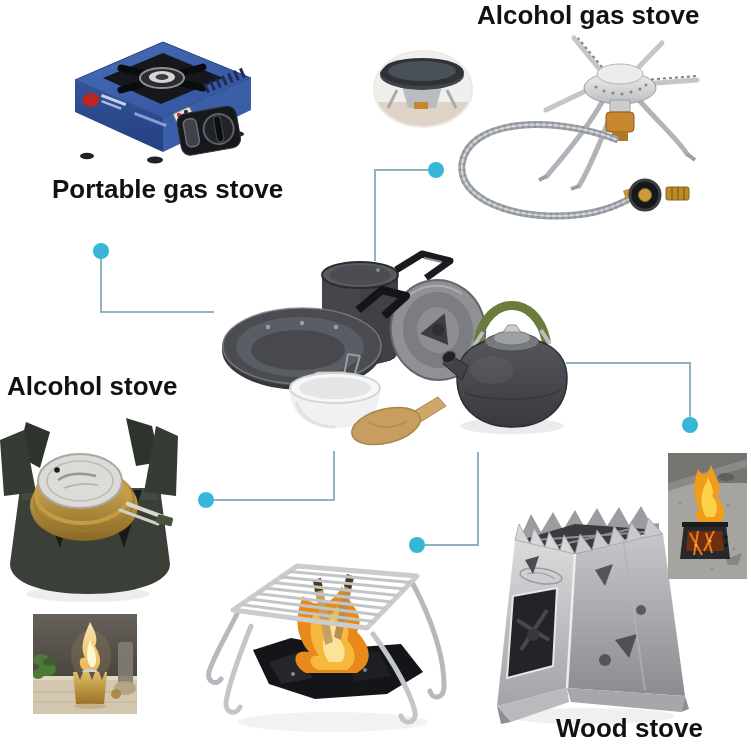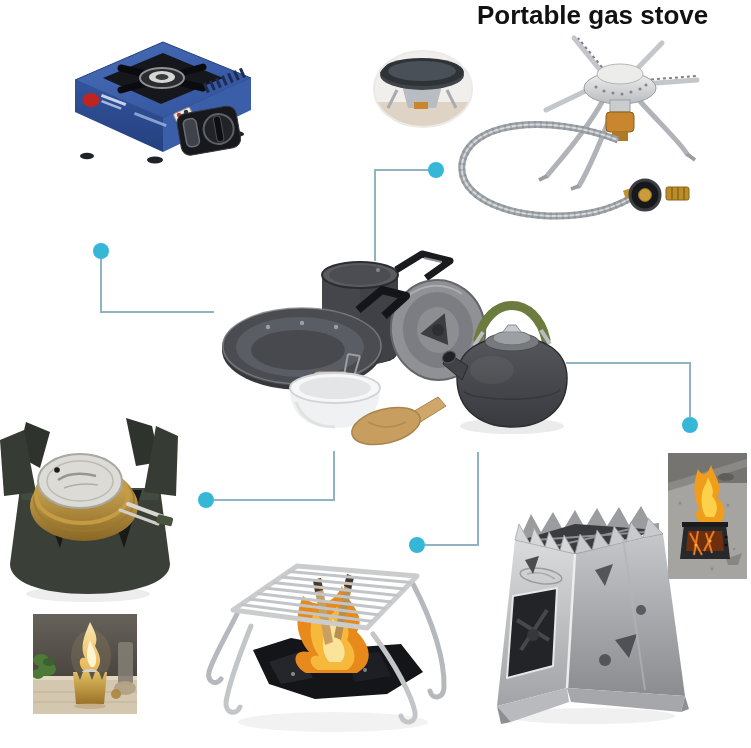--- a/index.html
+++ b/index.html
@@ -394,15 +394,18 @@
     <g stroke="#e87b1e" stroke-width="2">
       <path d="M22,80 L34,102 M30,78 L26,102 M38,80 L44,100 M46,78 L36,98"></path>
     </g>
     <circle cx="28" cy="92" r="1.5" fill="#fcb03c"></circle>
       <circle cx="42" cy="88" r="1.5" fill="#fcb03c"></circle>
     <circle cx="58" cy="84" r="1.5" fill="#0e0f10"></circle>
       <circle cx="58" cy="92" r="1.5" fill="#0e0f10"></circle>
     <polygon points="58,106 74,100 70,112 60,112" fill="#000000" opacity="0.18"></polygon>
   </svg>
 
-  <div class="label" style="left:477px;top:0px">Portable gas stove</div>
+  <div class="label" style="left:52px;top:174px">Portable gas stove</div>
+  <div class="label" style="left:477px;top:0px">Alcohol gas stove</div>
+  <div class="label" style="left:7px;top:371px">Alcohol stove</div>
+  <div class="label" style="left:556px;top:713px">Wood stove</div>
 
 </div>
 
 </body></html>

